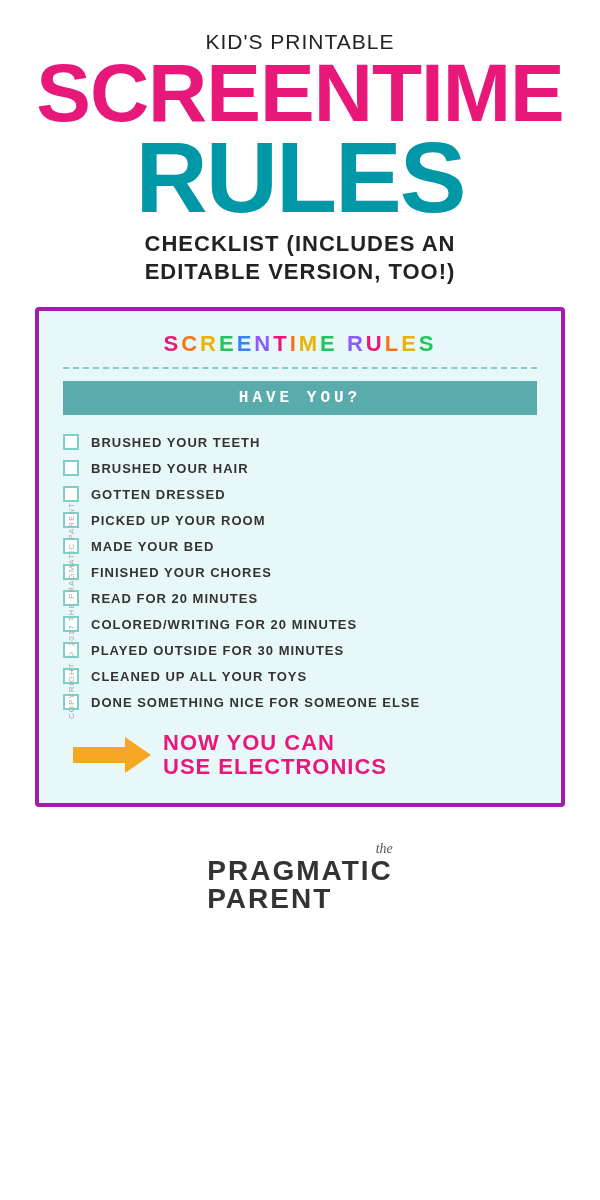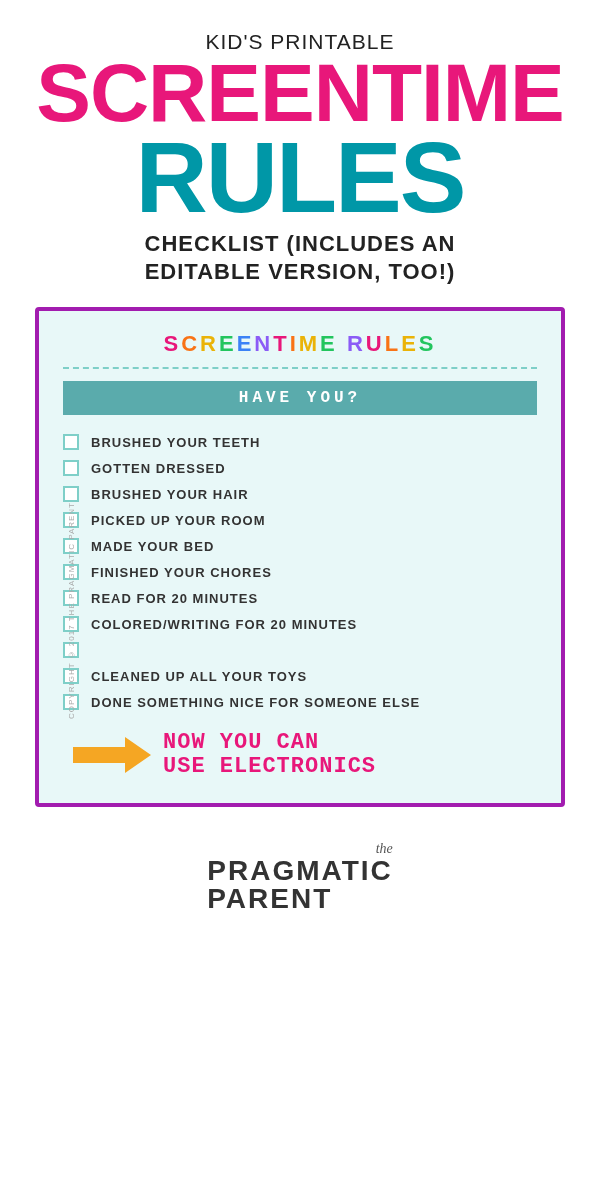--- a/index.html
+++ b/index.html
@@ -169,21 +169,21 @@
       margin-right: 10px;
       flex-shrink: 0;
     }
 
     .now-you-can {
       font-size: 22px;
       font-weight: 900;
       color: #e8177a;
       text-transform: uppercase;
       line-height: 1.1;
-      font-family: Liberation Mono, monospace;
+      font-family: Liberation Sans, sans-serif;
       letter-spacing: 1px;
     }
 
     .the-word {
       font-size: 14px;
       color: #555;
       font-style: italic;
       font-family: Georgia, serif;
     }
 
@@ -222,48 +222,49 @@
     <hr class="dotted-line">
     <div class="have-you-banner">Have You?</div>
 
     <ul class="checklist-items">
       <li class="checklist-item">
         <div class="checkbox"></div>
         <span>BRUSHED YOUR TEETH</span>
       </li>
       <li class="checklist-item">
         <div class="checkbox"></div>
+        <span>BRUSHED YOUR HAIR</span>
+      </li>
+      <li class="checklist-item">
+        <div class="checkbox"></div>
         <span>GOTTEN DRESSED</span>
       </li>
       <li class="checklist-item">
         <div class="checkbox"></div>
-        <span>BRUSHED YOUR HAIR</span>
-      </li>
-      <li class="checklist-item">
-        <div class="checkbox"></div>
         <span>PICKED UP YOUR ROOM</span>
       </li>
       <li class="checklist-item">
         <div class="checkbox"></div>
         <span>MADE YOUR BED</span>
       </li>
       <li class="checklist-item">
         <div class="checkbox"></div>
         <span>FINISHED YOUR CHORES</span>
       </li>
       <li class="checklist-item">
         <div class="checkbox"></div>
         <span>READ FOR 20 MINUTES</span>
       </li>
       <li class="checklist-item">
         <div class="checkbox"></div>
         <span>COLORED/WRITING FOR 20 MINUTES</span>
       </li>
       <li class="checklist-item">
         <div class="checkbox"></div>
+        <span>PLAYED OUTSIDE FOR 30 MINUTES</span>
       </li>
       <li class="checklist-item">
         <div class="checkbox"></div>
         <span>CLEANED UP ALL YOUR TOYS</span>
       </li>
       <li class="checklist-item">
         <div class="checkbox"></div>
         <span>DONE SOMETHING NICE FOR SOMEONE ELSE</span>
       </li>
     </ul>

